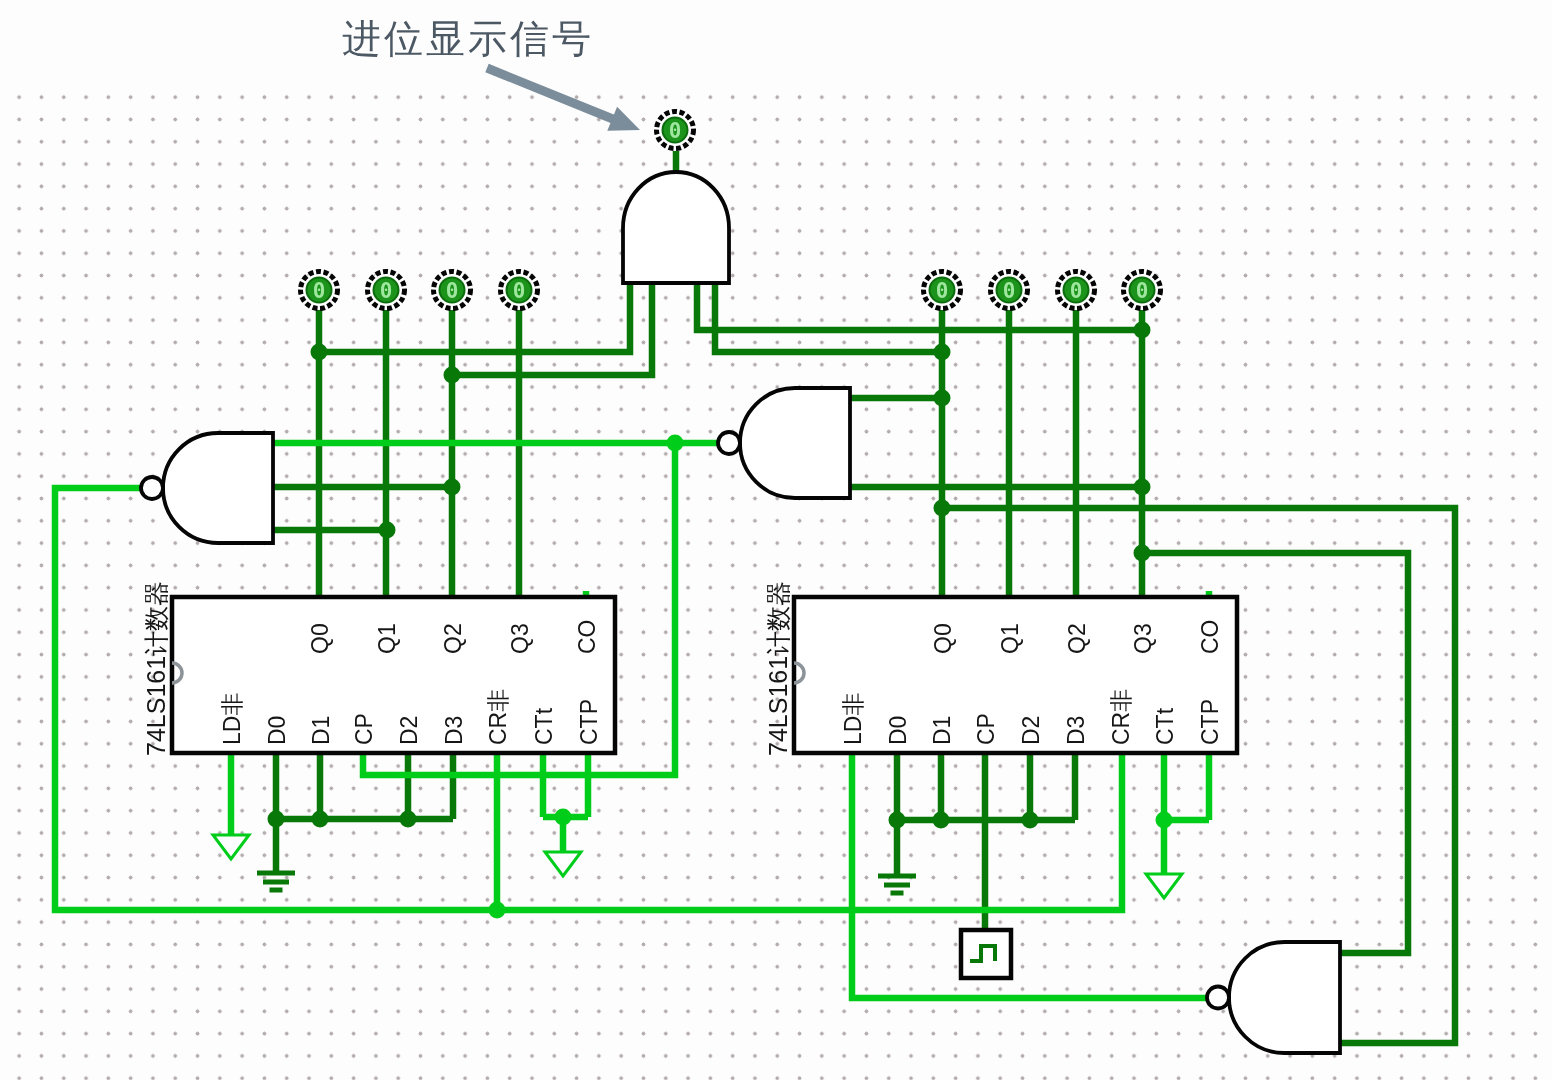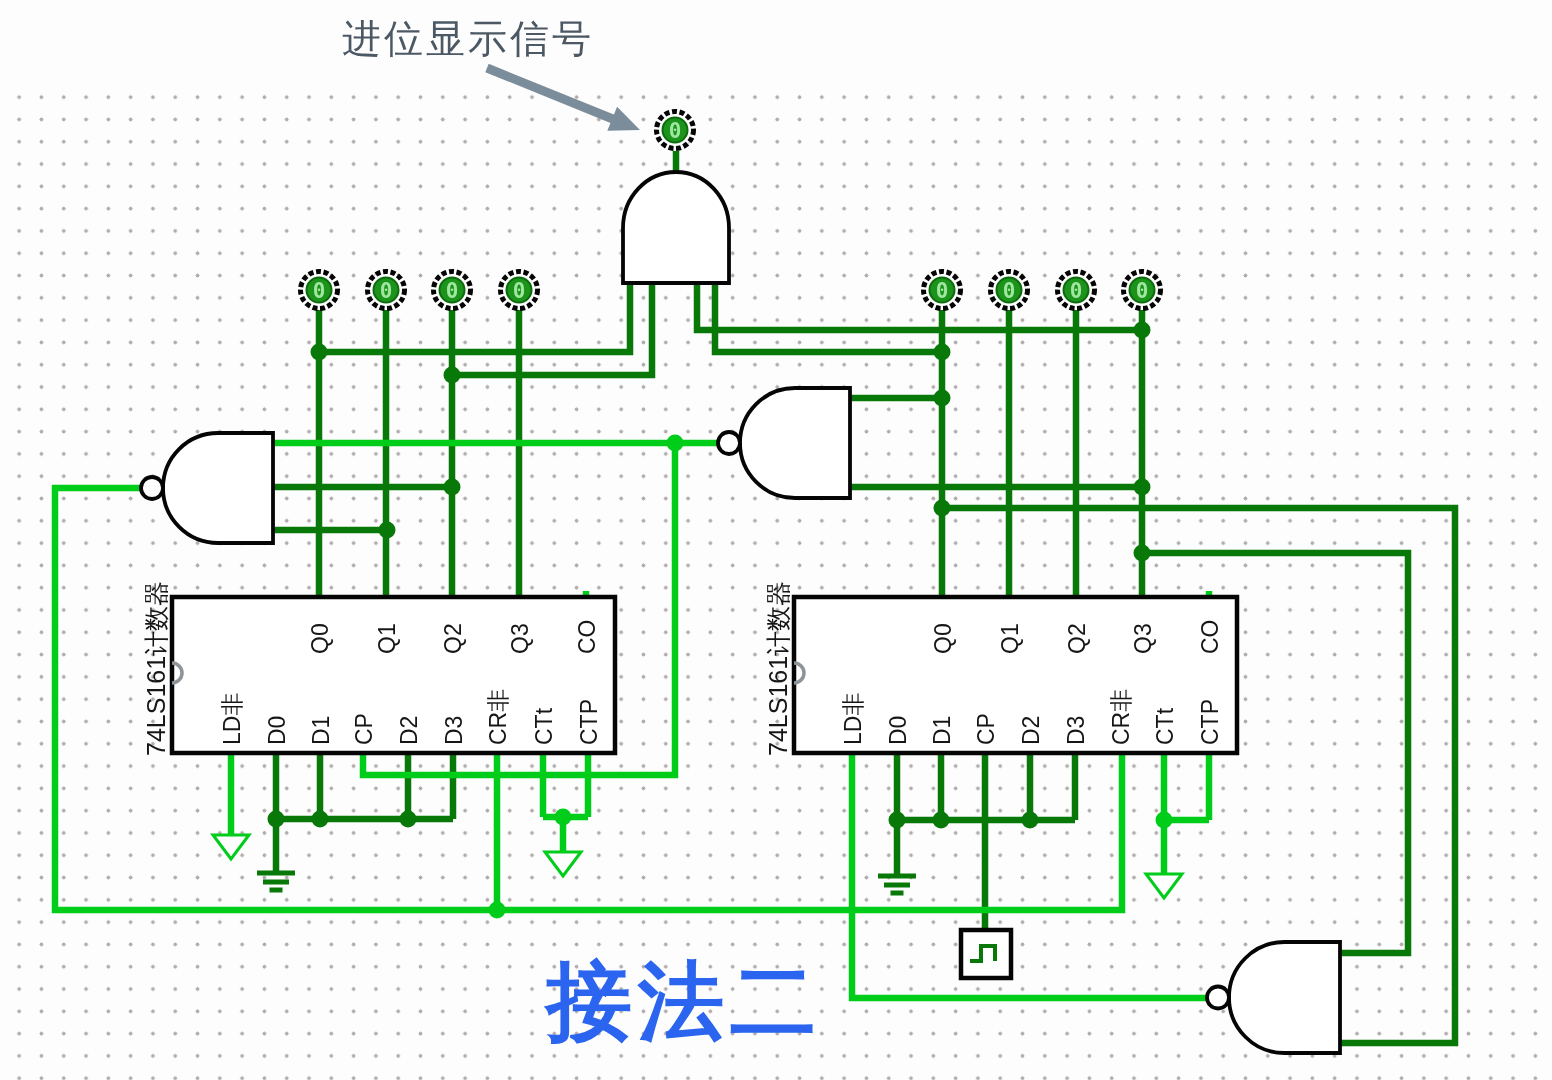--- a/index.html
+++ b/index.html
@@ -209,14 +209,13 @@
         <circle cx="1142" cy="290" r="18.5" fill="white" stroke="#050505" stroke-width="5" stroke-dasharray="5 2.6"></circle>
         <circle cx="1142" cy="290" r="12.5" fill="#1c941c" stroke="#0c6b0c" stroke-width="2"></circle>
         <text class="ind" x="1142" y="297.5" text-anchor="middle" fill="#9fe79f">0</text>
       </g>
       <g>
         <line x1="487" y1="68" x2="615.9032972321046" y2="120.23532306137571" stroke="#7b8c9a" stroke-width="9"></line>
         <polygon points="640,130 607.3137737215778,130.78141645476583 617.0784506602021,106.68471368687042" fill="#7b8c9a"></polygon>
       </g>
     </svg>
   <div class="caption-carry">进位显示信号</div>
-  <div class="caption-method">接法二</div>
 </div>
 
 </body></html>

